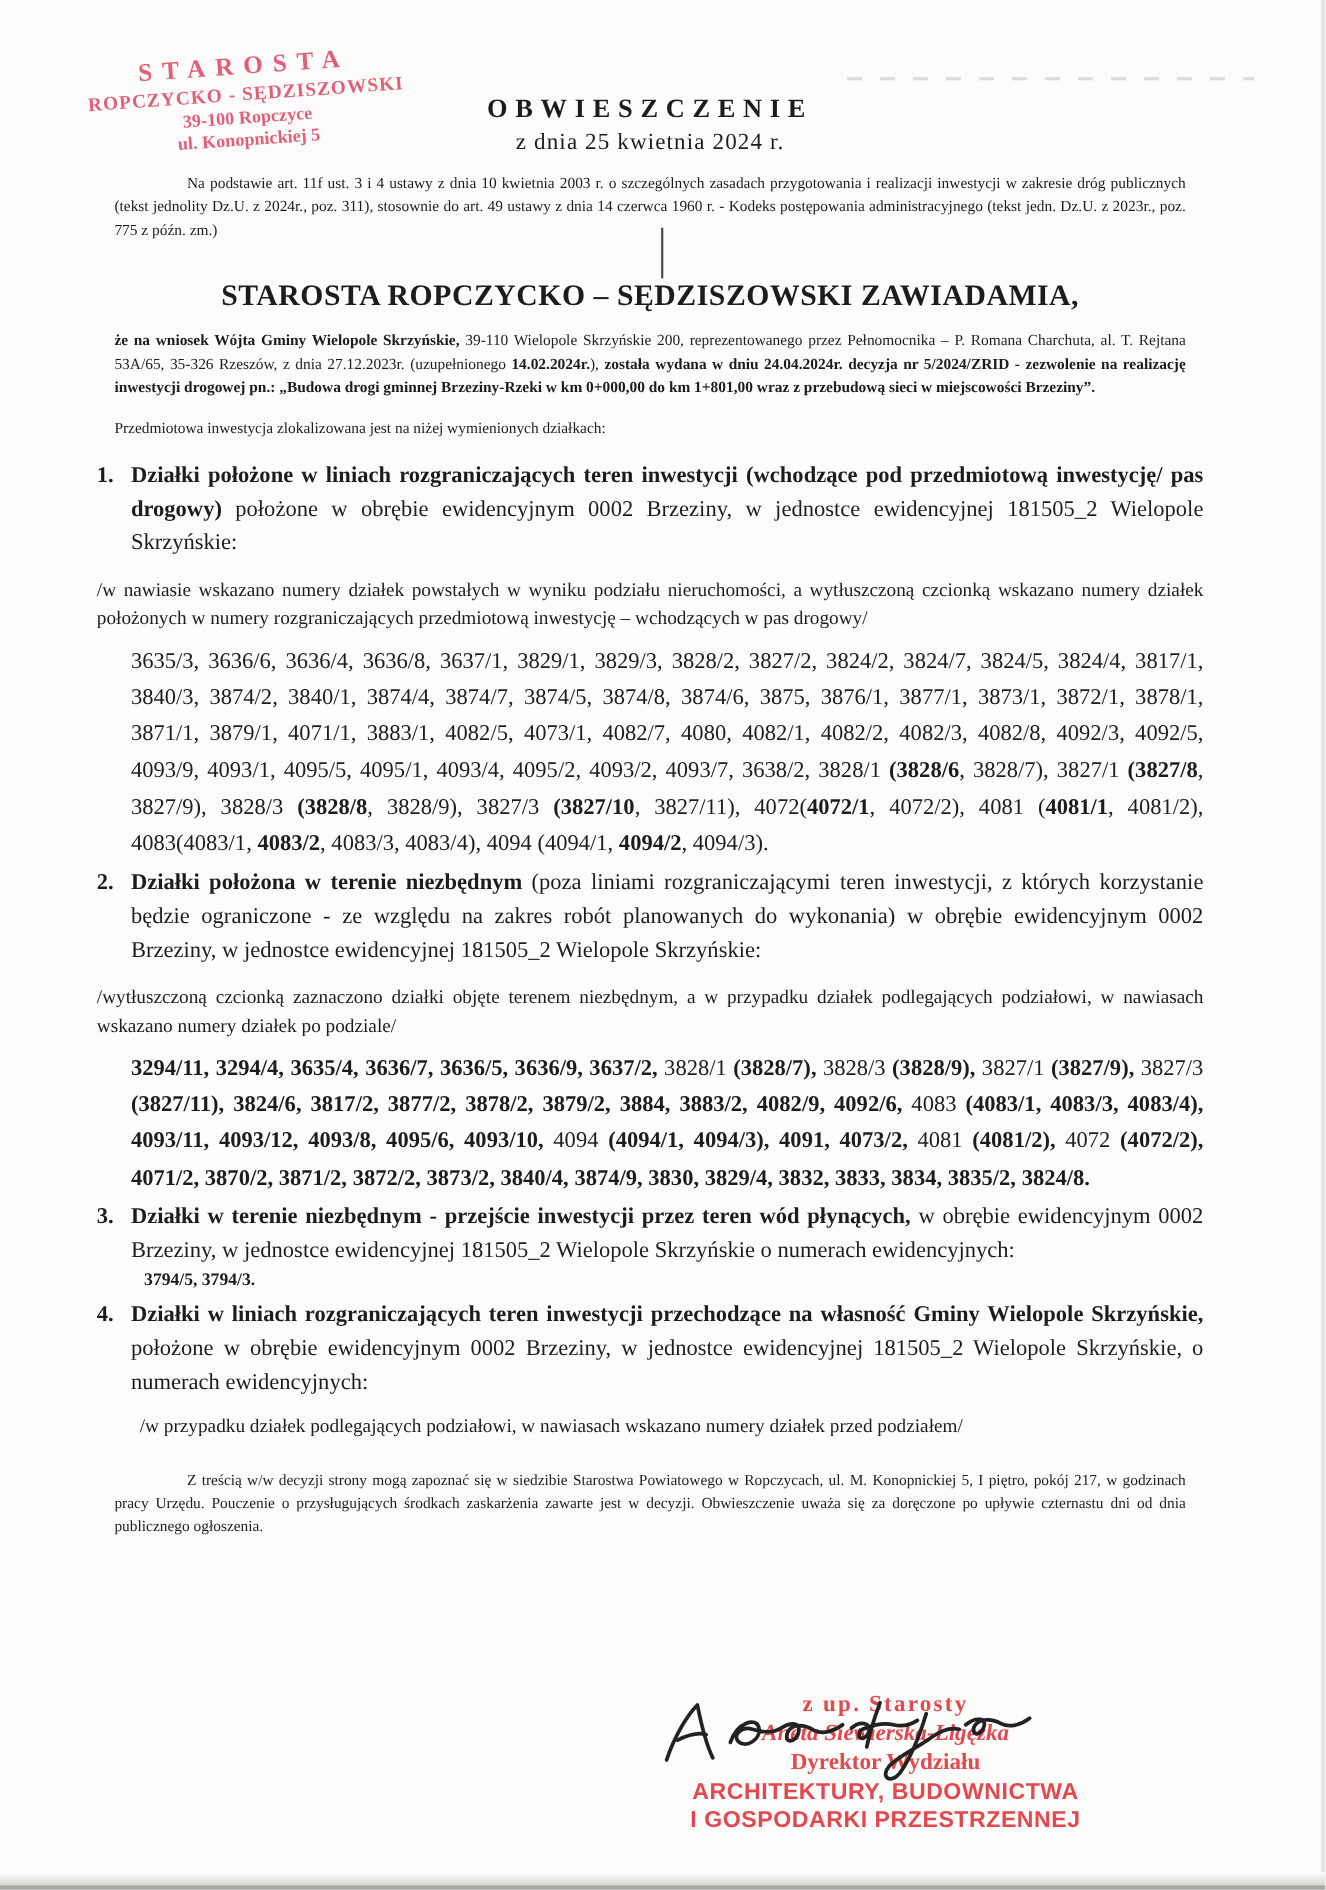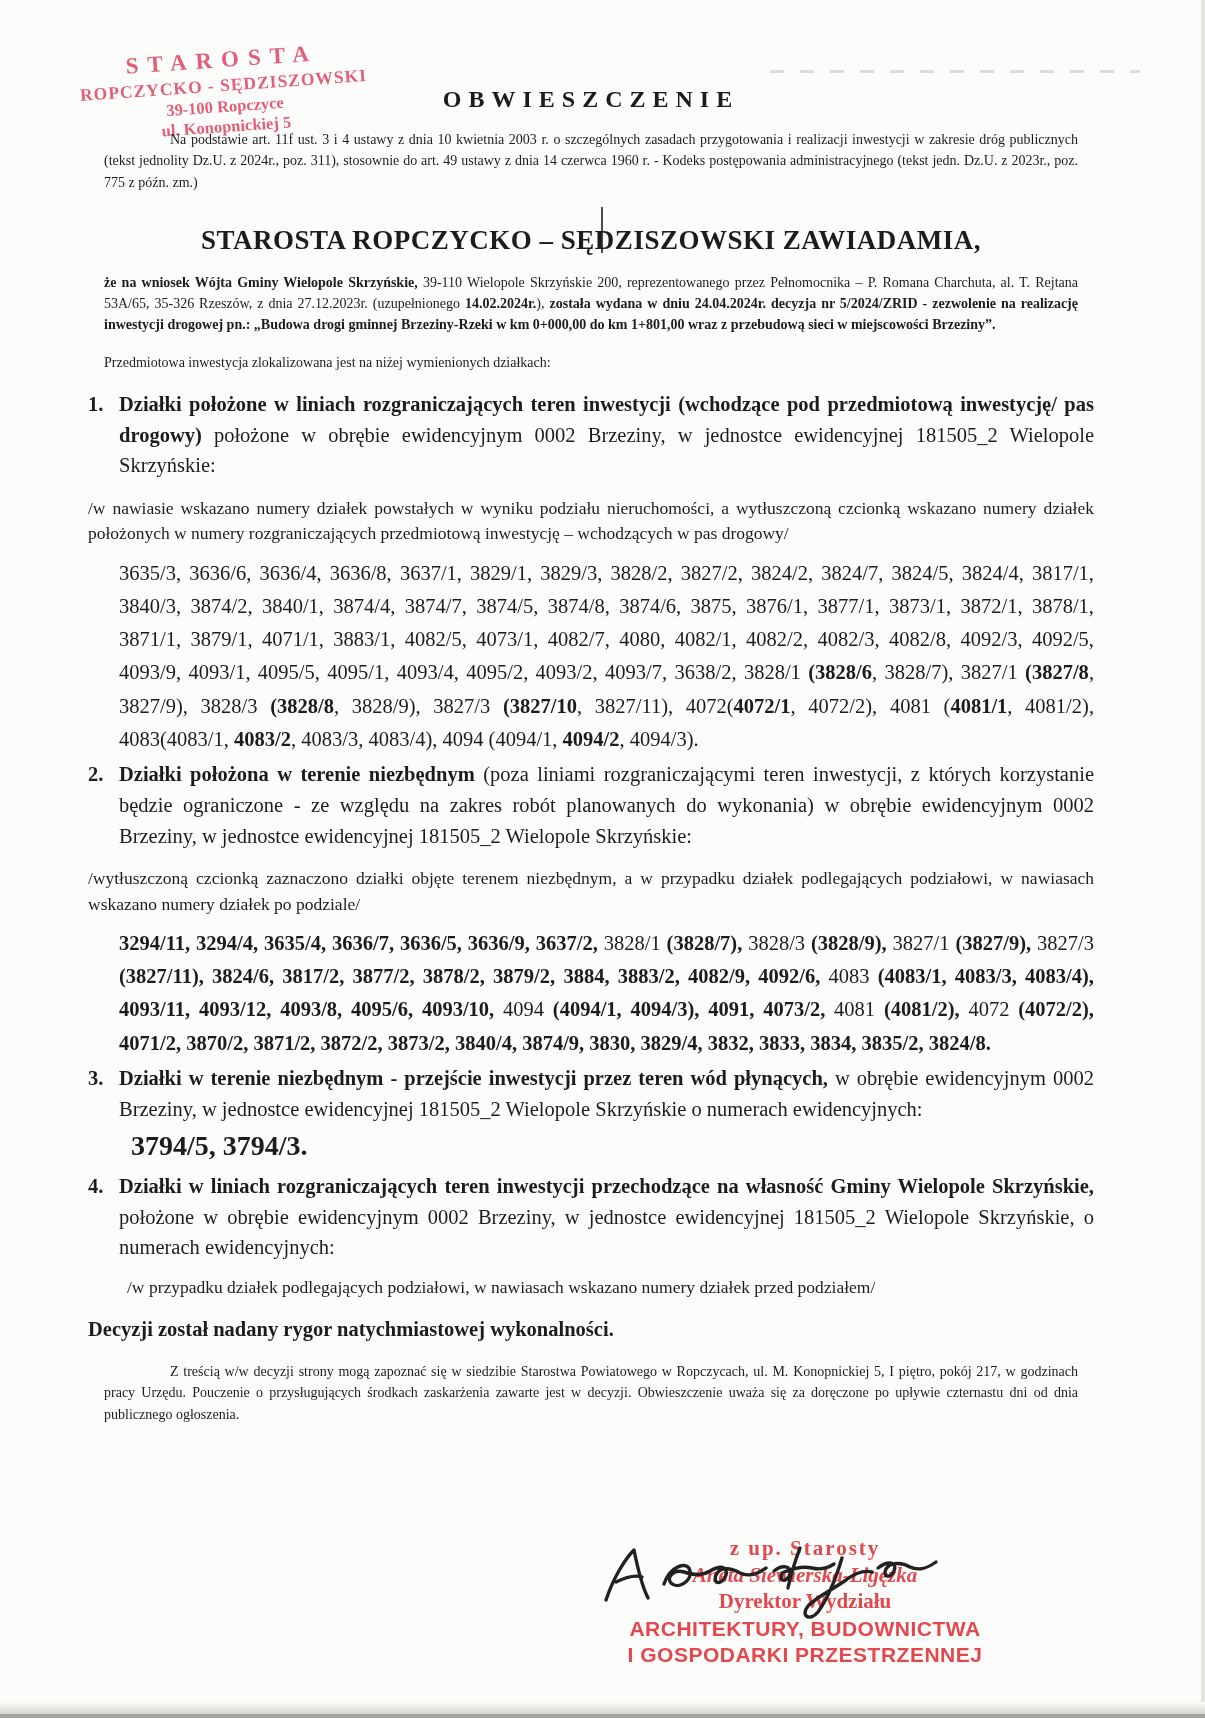--- a/index.html
+++ b/index.html
@@ -41,21 +41,21 @@
   .li{display:flex;margin-top:3px;font-size:20.5px;line-height:1.5;}
   .li .num{width:31px;flex:0 0 31px;font-weight:bold;}
   .li .li-body{flex:1;text-align:justify;}
   
   .note{font-size:17.5px;line-height:1.45;text-align:justify;margin:15px 0 10px 0;}
   .note-inner{font-size:17.5px;line-height:1.45;margin:12px 0 10px 8px;}
   
   .parcels{
     margin-left:31px;font-size:20.5px;line-height:1.62;text-align:justify;margin-top:2px;
   }
-  .parcels-inner{font-size:28px;line-height:1.55;text-align:justify;font-weight:bold;}
+  .parcels-inner{font-size:16px;line-height:1.55;text-align:justify;font-weight:bold;}
   .rigor{font-weight:bold;font-size:20.5px;line-height:1.5;margin-top:4px;}
   .closing{margin-top:2px;text-indent:66px;}
   
   .stamp-bottom{
     position:absolute;left:615px;top:1536px;width:380px;
     text-align:center;opacity:.92;line-height:1.2;
   }
   .stamp-bottom .s0{font-size:21px;font-weight:bold;letter-spacing:2px;}
   .stamp-bottom .s1{font-size:21px;font-weight:bold;font-style:italic;margin-top:2px;}
   .stamp-bottom .s2{font-size:21px;font-weight:bold;margin-top:1px;}
@@ -90,20 +90,21 @@
   </div>
 
   <div class="noise-top"></div>
   <div class="pen-mark"></div>
   <div class="edge-right"></div>
   <div class="edge-bottom"></div>
   <div class="edge-bottom-line"></div>
 
   <div class="content">
     <div class="title">OBWIESZCZENIE</div>
+    <div class="date-line">z dnia 25 kwietnia 2024 r.</div>
 
     <p class="block intro">Na podstawie art. 11f ust. 3 i 4 ustawy z dnia 10 kwietnia 2003 r. o szczególnych zasadach przygotowania i realizacji inwestycji w zakresie dróg publicznych (tekst jednolity Dz.U. z 2024r., poz. 311), stosownie do art. 49 ustawy z dnia 14 czerwca 1960 r. - Kodeks postępowania administracyjnego (tekst jedn. Dz.U. z 2023r., poz. 775 z późn. zm.)</p>
 
     <div class="heading">STAROSTA ROPCZYCKO – SĘDZISZOWSKI ZAWIADAMIA,</div>
 
     <p class="block lead"><span style="font-weight: bold;">że na wniosek Wójta Gminy Wielopole Skrzyńskie,</span><span> 39-110 Wielopole Skrzyńskie 200, reprezentowanego przez Pełnomocnika – P. Romana Charchuta, al. T. Rejtana 53A/65, 35-326 Rzeszów, z dnia 27.12.2023r. (uzupełnionego </span><span style="font-weight: bold;">14.02.2024r.</span><span>), </span><span style="font-weight: bold;">została wydana w dniu 24.04.2024r. decyzja nr 5/2024/ZRID - zezwolenie na realizację inwestycji drogowej pn.: „Budowa drogi gminnej Brzeziny-Rzeki w km 0+000,00 do km 1+801,00 wraz z przebudową sieci w miejscowości Brzeziny”.</span></p>
     <p class="block loc-line">Przedmiotowa inwestycja zlokalizowana jest na niżej wymienionych działkach:</p>
 
     <div class="li">
       <span class="num">1.</span>
@@ -128,21 +129,20 @@
     </div>
 
     <div class="li">
       <span class="num">4.</span>
       <div class="li-body">
         <span><span style="font-weight: bold;">Działki w liniach rozgraniczających teren inwestycji przechodzące na własność Gminy Wielopole Skrzyńskie,</span><span> położone w obrębie ewidencyjnym 0002 Brzeziny, w jednostce ewidencyjnej 181505_2 Wielopole Skrzyńskie, o numerach ewidencyjnych:</span></span>
         <div class="note-inner">/w przypadku działek podlegających podziałowi, w nawiasach wskazano numery działek przed podziałem/</div>
       </div>
     </div>
 
-    <div class="rigor">Decyzji został nadany rygor natychmiastowej wykonalności.</div>
 
     <p class="block closing">Z treścią w/w decyzji strony mogą zapoznać się w siedzibie Starostwa Powiatowego w Ropczycach, ul. M. Konopnickiej 5,  I piętro, pokój 217, w godzinach pracy Urzędu. Pouczenie o przysługujących środkach zaskarżenia zawarte jest w decyzji. Obwieszczenie uważa się za doręczone po upływie czternastu dni od dnia publicznego ogłoszenia.</p>
   </div>
 
   <svg class="signature-svg" width="360" height="130" viewBox="0 0 360 130" aria-hidden="true">
     <g fill="none" stroke="#222" stroke-width="3.4" stroke-linecap="round" stroke-linejoin="round">
       <path d="M14 86 C22 62 34 44 42 36 C46 56 50 72 56 84"></path>
       <path d="M24 68 C34 63 44 61 50 63"></path>
       <path d="M72 70 C78 52 96 46 98 57 C100 67 86 76 79 69 C74 63 82 55 92 58 C102 61 110 62 118 57 C128 51 136 52 134 61 C132 70 120 72 124 61 C128 52 140 54 148 59 C156 63 166 60 174 54"></path>
       <path d="M182 57 C190 50 200 52 198 60 C196 68 186 69 190 59 M208 34 C202 50 198 64 196 74 M192 58 C202 54 212 52 220 54 C228 56 236 54 242 50"></path>

